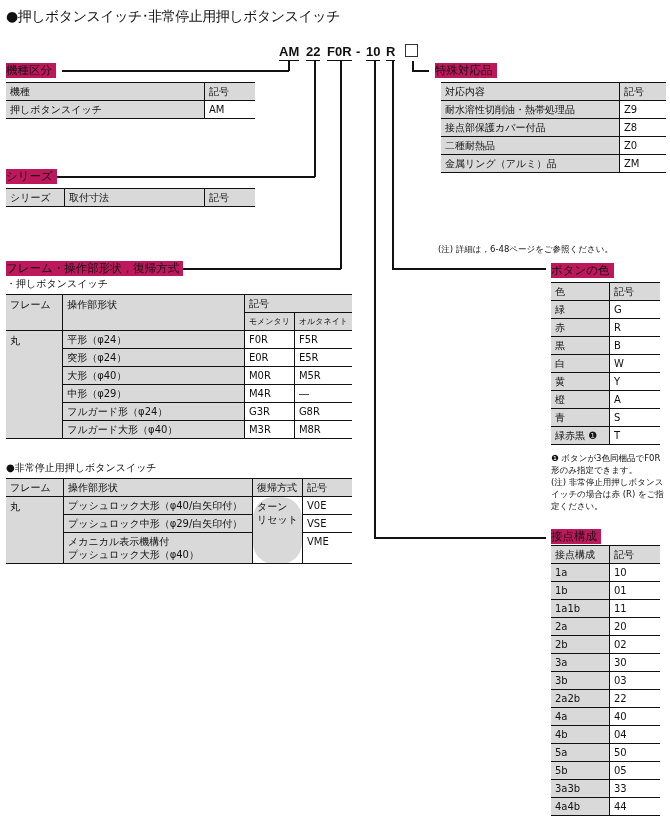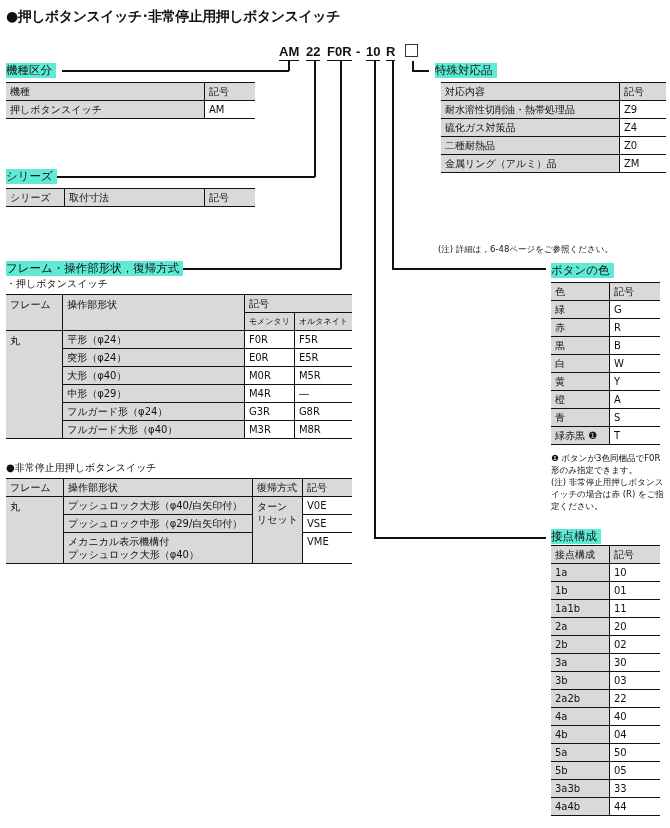--- a/index.html
+++ b/index.html
@@ -1,23 +1,23 @@
 <!DOCTYPE html>
 <html><head>
 <meta charset="utf-8">
 <style>
   html, body { margin:0; padding:0; background:#ffffff; }
   body { width:670px; height:828px; position:relative; overflow:hidden;
          font-family:"DejaVu Sans","Liberation Sans",sans-serif; color:#111; }
   .abs { position:absolute; }
-  .title { left:6px; top:8px; font-size:14px; font-weight:bold; letter-spacing:-0.5px; }
+  .title { left:6px; top:8px; font-size:14px; font-weight:normal; letter-spacing:-0.5px; }
   .code { top:44px; font-size:13px; font-weight:bold; font-family:"Liberation Sans","DejaVu Sans",sans-serif; }
   .code-u { border-bottom:1.5px solid #111; padding-bottom:1px; }
   .box { display:inline-block; width:11px; height:11px; border:1px solid #333; vertical-align:-1px; }
-  .heading { font-size:11.5px; background:#5eead4; padding-right:4px; }
+  .heading { font-size:11.5px; background:#be185d; padding-right:4px; }
   .note { font-size:8.5px; line-height:12px; }
   .ln { position:absolute; background:#111; }
   table { border-collapse:collapse; position:absolute; font-size:10px; }
   td { height:17px; padding:0 4px; border-bottom:1px solid #111; vertical-align:middle; white-space:nowrap; }
   tr:first-child td { border-top:1.5px solid #111; }
   tr:last-child td { border-bottom:1.5px solid #111; }
   td.g { background:#d9d9d9; }
   td.w { background:#fff; }
   td.vl { border-left:1px solid #111; }
   td.top { vertical-align:top; padding-top:3px; }
@@ -131,21 +131,21 @@
   <tbody>
       <tr>
     <td class="g" style="width:49px;">フレーム</td>
     <td class="g vl" style="width:180px;">操作部形状</td>
     <td class="g vl" style="width:40px;">復帰方式</td>
     <td class="g vl">記号</td>
   </tr>
   <tr>
     <td class="g top" rowspan="3">丸</td>
     <td class="g vl">プッシュロック大形（φ40/白矢印付）</td>
-    <td class="g vl top" rowspan="3" style="line-height:13px;">
+    <td class="g vl top" rowspan="3" style="line-height:13px;border-radius:21px;">
       <div>ターン</div>
       <div>リセット</div>
     </td>
     <td class="w vl">V0E</td>
   </tr>
   <tr>
     <td class="g vl">プッシュロック中形（φ29/白矢印付）</td>
     <td class="w vl">VSE</td>
   </tr>
   <tr>
@@ -163,22 +163,22 @@
   <tbody>
       <tr>
     <td class="g" style="width:170px;">対応内容</td>
     <td class="g vl">記号</td>
   </tr>
   <tr>
         <td class="g">耐水溶性切削油・熱帯処理品</td>
         <td class="w vl">Z9</td>
       </tr>
   <tr>
-        <td class="g">硫化ガス対策品</td>
-        <td class="w vl">Z4</td>
+        <td class="g">接点部保護カバー付品</td>
+        <td class="w vl">Z8</td>
       </tr>
   <tr>
         <td class="g">二種耐熱品</td>
         <td class="w vl">Z0</td>
       </tr>
   <tr>
         <td class="g">金属リング（アルミ）品</td>
         <td class="w vl">ZM</td>
       </tr>
 </tbody>

